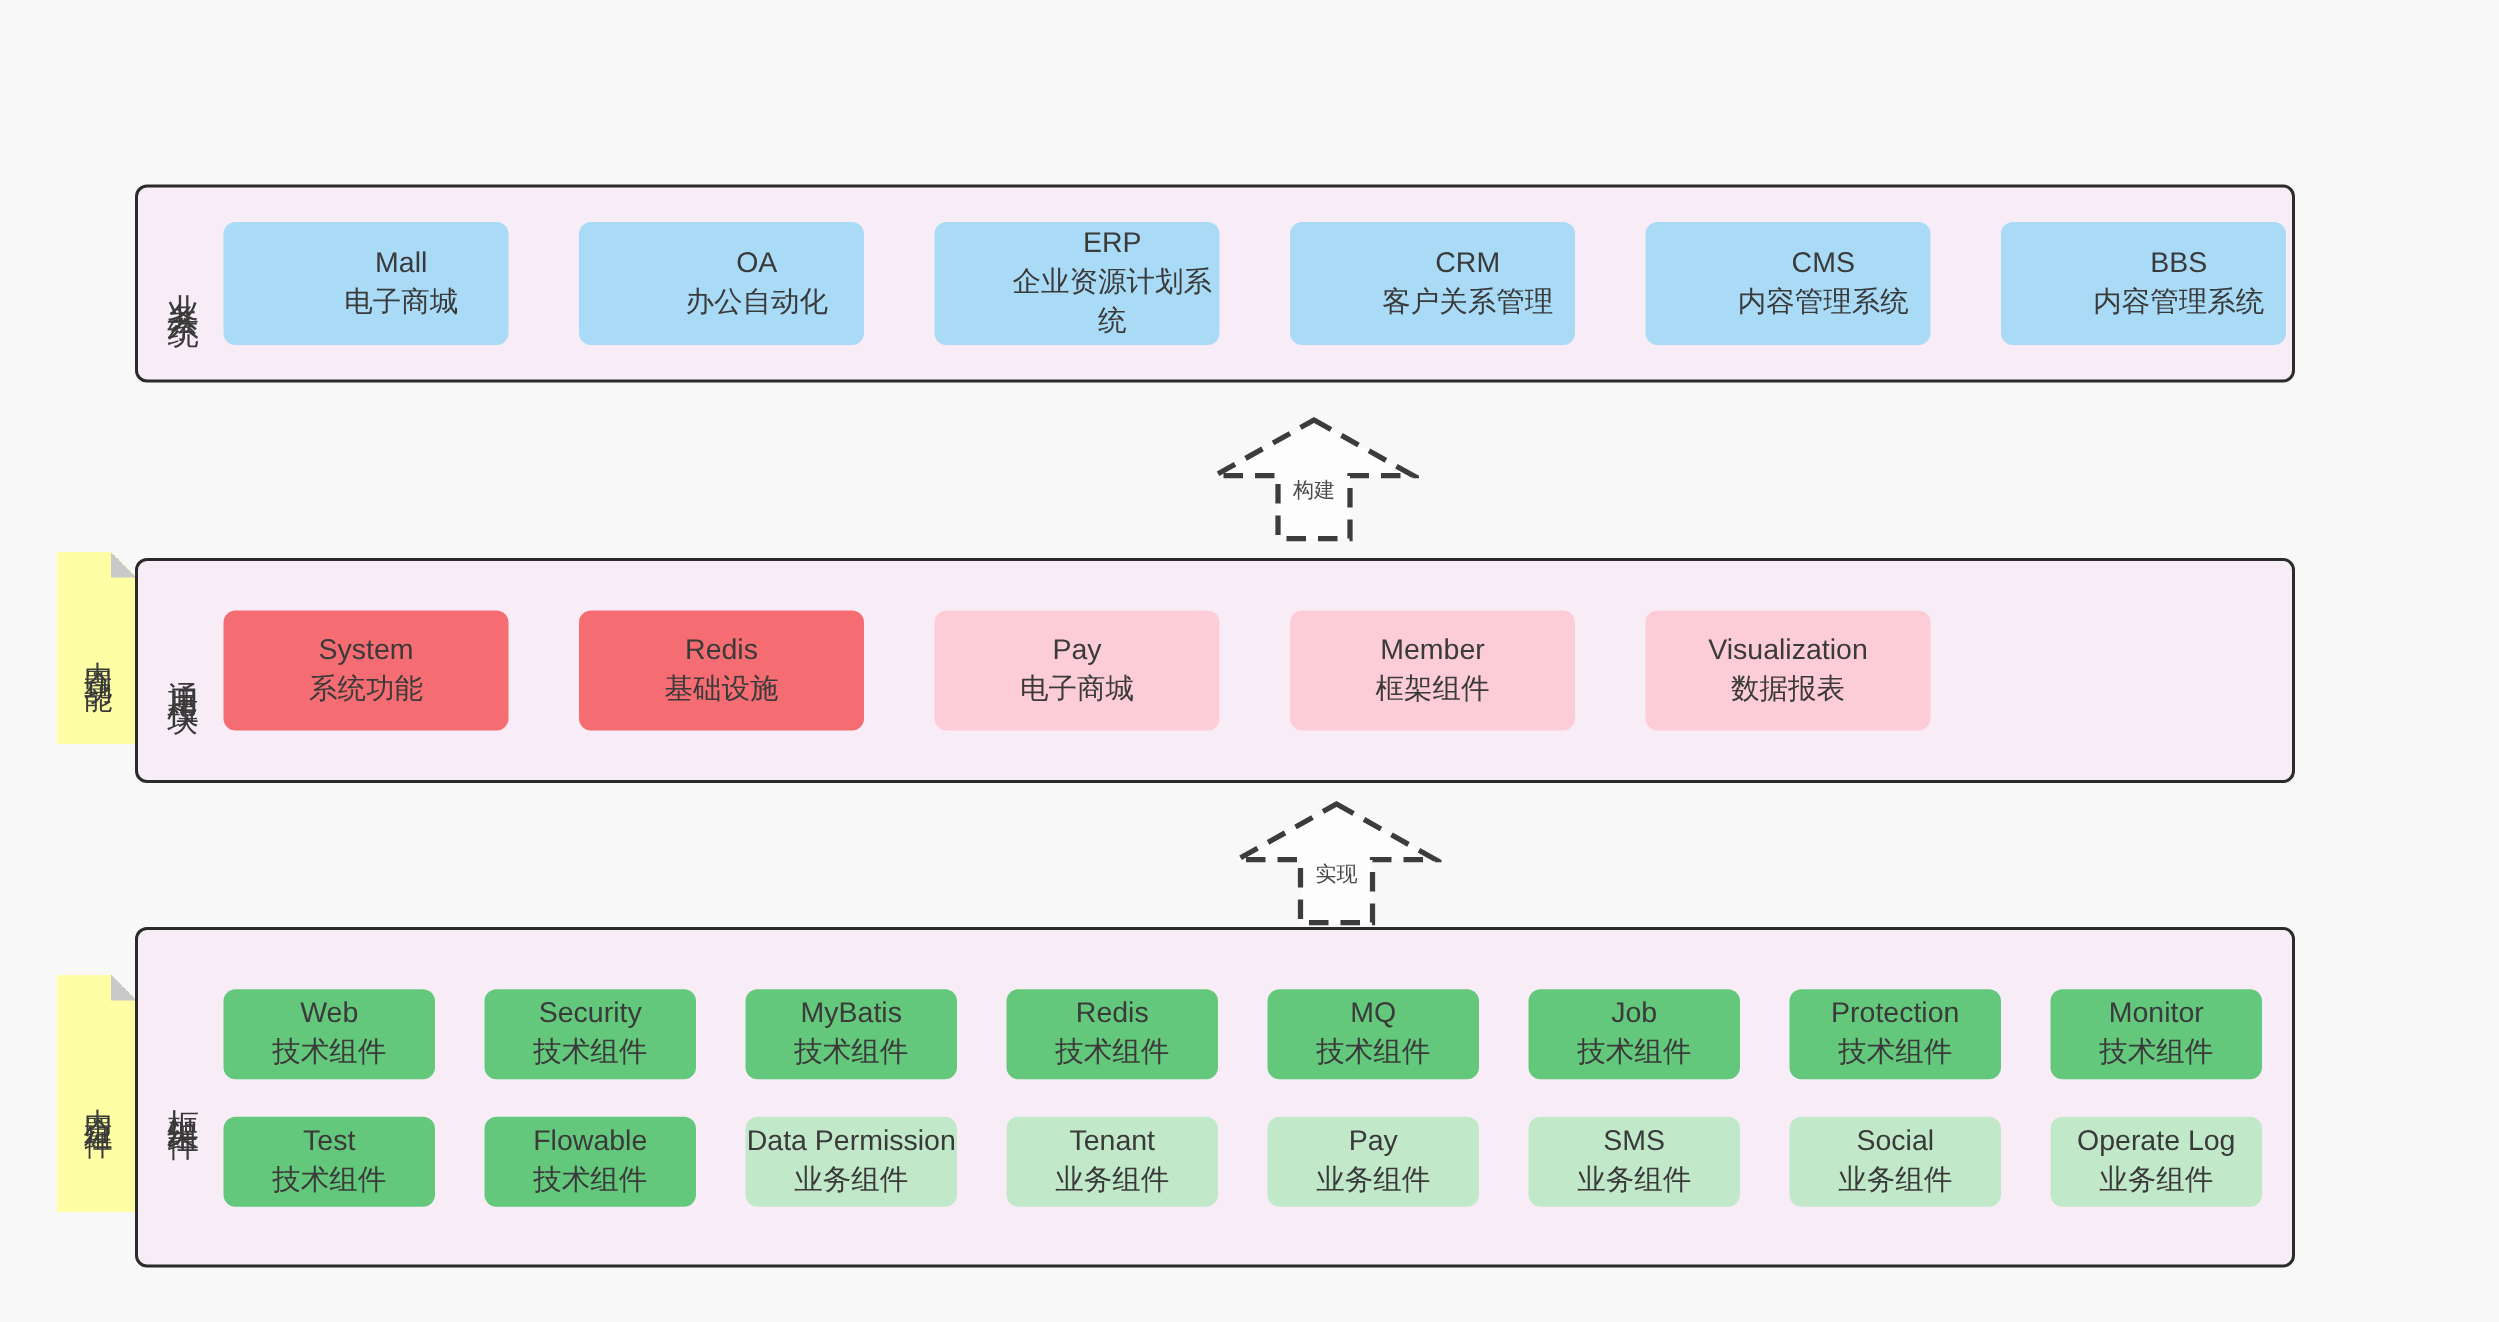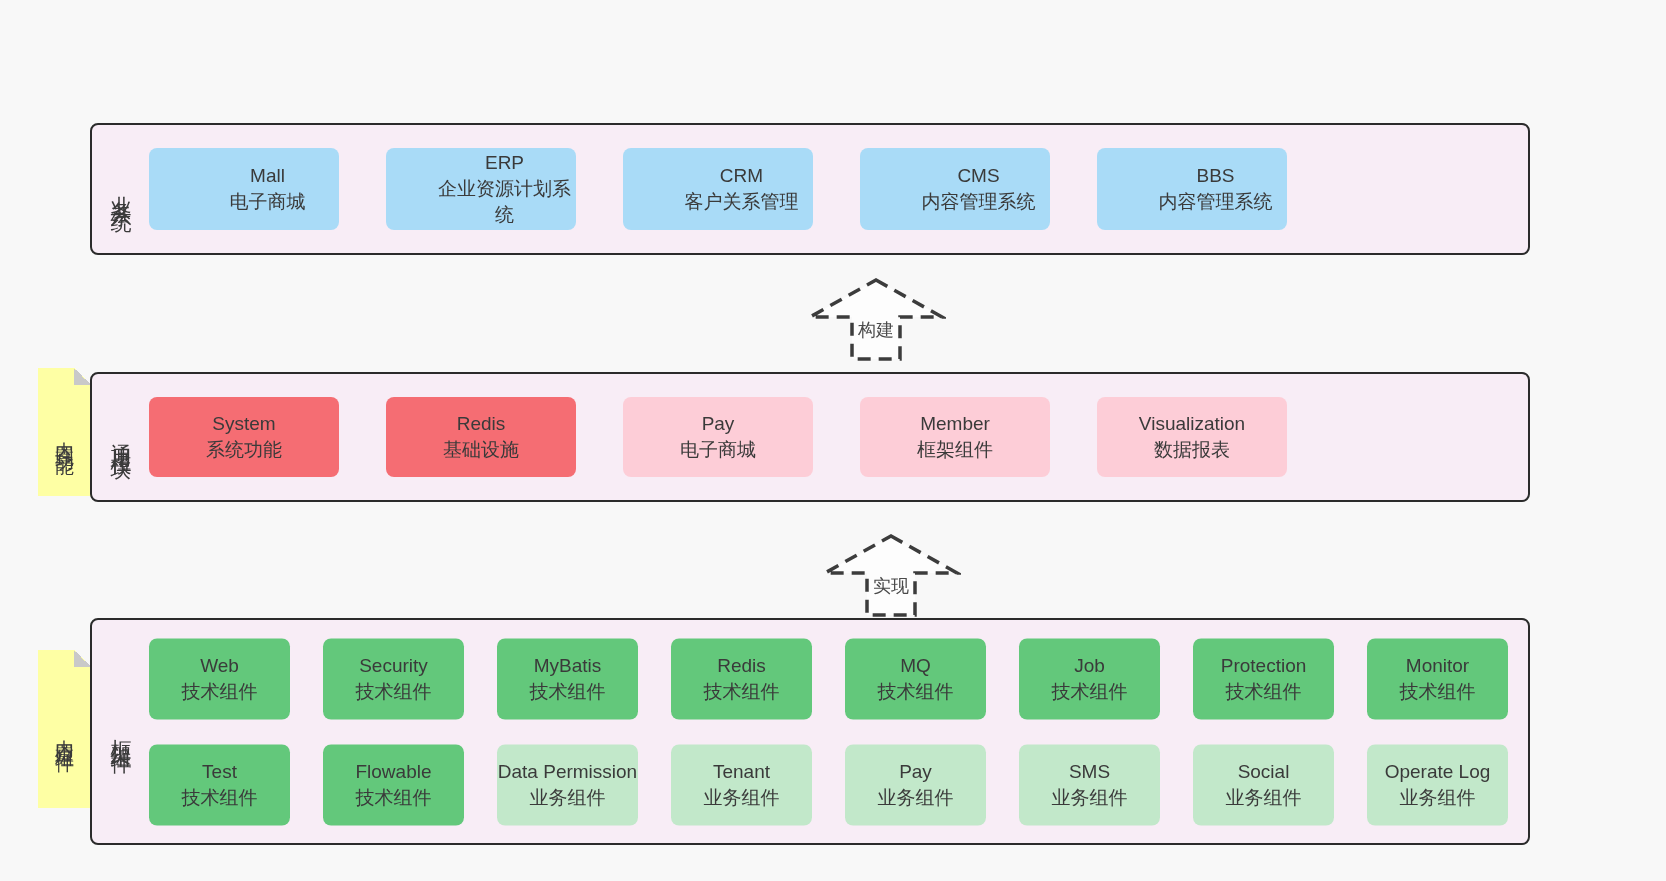--- a/index.html
+++ b/index.html
@@ -17,21 +17,21 @@
   .band{
     position:absolute;
     left:90px;width:1440px;
     background:var(--band-bg,#f8edf6);
     border:2px solid var(--band-border,#2b2b2b);
     border-radius:8px;
     box-sizing:border-box;
     z-index:2;
   }
   .band1{top:123px;height:132px;}
-  .band2{top:372px;height:130px;}
+  .band2{top:372px;height:150px;}
   .band3{top:618px;height:227px;}
   .band-label{
     position:absolute;
     left:15px;top:50%;
     transform:translateY(-50%);
     writing-mode:vertical-lr;
     text-orientation:upright;
     font-size:21px;
     letter-spacing:5px;
     color:var(--text,#3a3a3a);
@@ -40,21 +40,21 @@
   .boxes{
     position:absolute;
     left:57px;top:50%;
     transform:translateY(-50%);
     display:grid;
   }
   .grid6{grid-template-columns:repeat(6,190px);column-gap:47px;}
   .grid8{grid-template-columns:repeat(8,141px);column-gap:33px;row-gap:25px;}
   .band1 .box{height:82px;}
   .band2 .box{height:80px;}
-  .band3 .box{height:81px;}
+  .band3 .box{height:60px;}
   .box{
     border-radius:8px;
     display:flex;flex-direction:column;
     align-items:center;justify-content:center;
     text-align:center;
     color:var(--text,#3a3a3a);
     font-size:19px;
     line-height:26px;
   }
   .box-blue{background:var(--blue,#a9dbf7);padding-left:47px;}
@@ -70,21 +70,21 @@
   }
   .arrow1{left:806px;top:277px;}
   .arrow2{left:821px;top:533px;}
   .arrow svg{position:absolute;left:0;top:0;}
   .arrow-label{
     position:absolute;
     left:50%;top:40px;
     transform:translateX(-50%);
     background:#fdfdfd;
     padding:1px 4px;
-    font-size:18px;
+    font-size:14px;
     color:#4a4a4a;
     white-space:nowrap;
   }
   
   .sticky{
     position:absolute;
     left:38px;width:53px;
     background:linear-gradient(225deg,transparent 12px,var(--sticky,#feffa4) 12px);
     z-index:1;
   }
@@ -113,20 +113,24 @@
 <div class="page">
 
   <section class="band band1">
     <div class="band-label">业务系统</div>
     <div class="boxes grid6">
         <div class="box box-blue">
     <div class="en">Mall</div>
     <div class="zh">电子商城</div>
   </div>
         <div class="box box-blue">
+    <div class="en">OA</div>
+    <div class="zh">办公自动化</div>
+  </div>
+        <div class="box box-blue">
     <div class="en">ERP</div>
     <div class="zh">企业资源计划系统</div>
   </div>
         <div class="box box-blue">
     <div class="en">CRM</div>
     <div class="zh">客户关系管理</div>
   </div>
         <div class="box box-blue">
     <div class="en">CMS</div>
     <div class="zh">内容管理系统</div>

